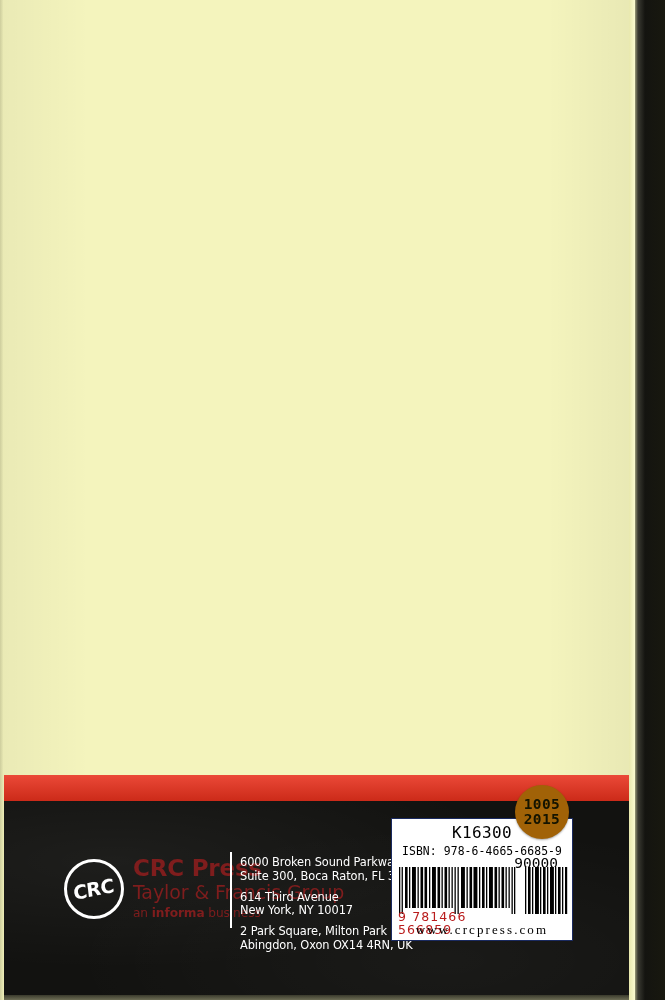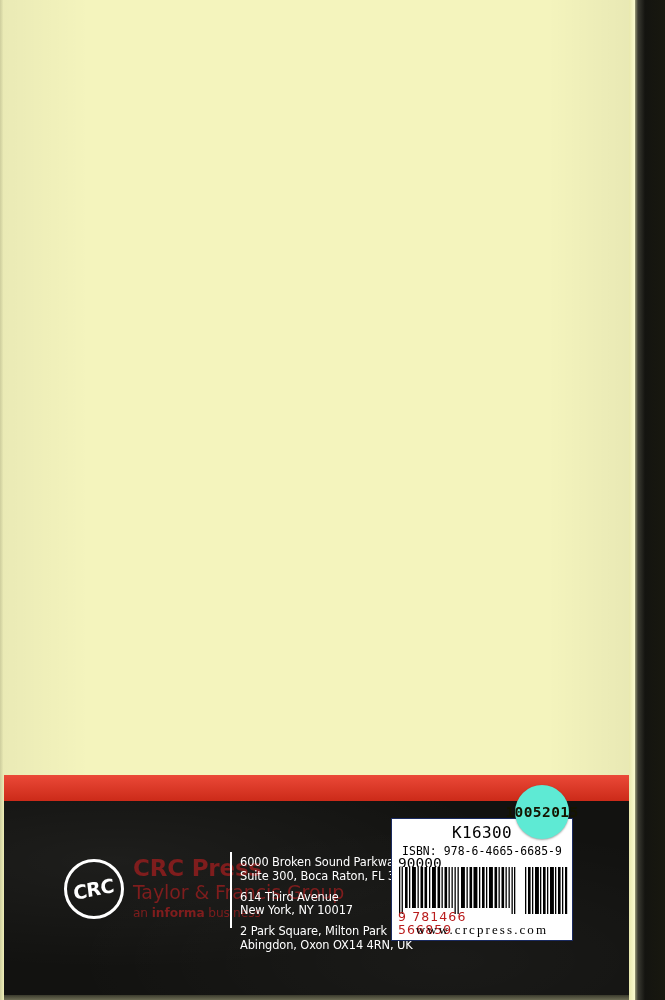--- a/index.html
+++ b/index.html
@@ -277,21 +277,21 @@
     font-size: 11.4px;
     color: #000;
     letter-spacing: 0.1px;
     margin-top: 3px;
     line-height: 1.1;
   }
   .bc-price {
     font-family: "DejaVu Sans Mono", monospace;
     font-size: 14.5px;
     color: #000;
-    text-align: left;
+    text-align: right;
     padding-right: 8px;
     margin-top: -1px;
     line-height: 1.1;
   }
   .bars-row {
     position: absolute;
     left: 6px;
     top: 48px;
     width: 170px;
     height: 47px;
@@ -322,24 +322,24 @@
   }
 
   
   .sticker {
     position: absolute;
     left: 515px;
     top: 785px;
     width: 54px;
     height: 54px;
     border-radius: 50%;
-    background: #5eead4;
+    background: #a16207;
     z-index: 30;
     display: flex;
-    flex-direction: row;
+    flex-direction: column;
     align-items: center;
     justify-content: center;
     box-shadow: 0 1px 2px rgba(0,0,0,0.35);
   }
   .sticker span {
     font-family: "DejaVu Sans Mono", monospace;
     font-weight: bold;
     font-size: 14.5px;
     color: #141400;
     line-height: 1.02;

